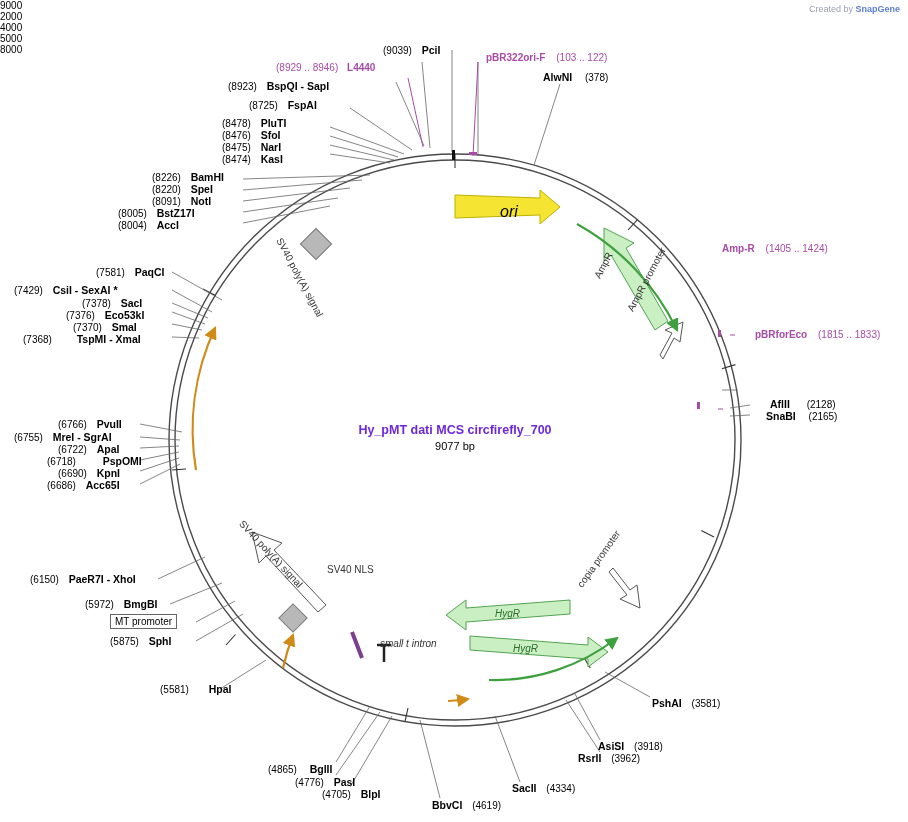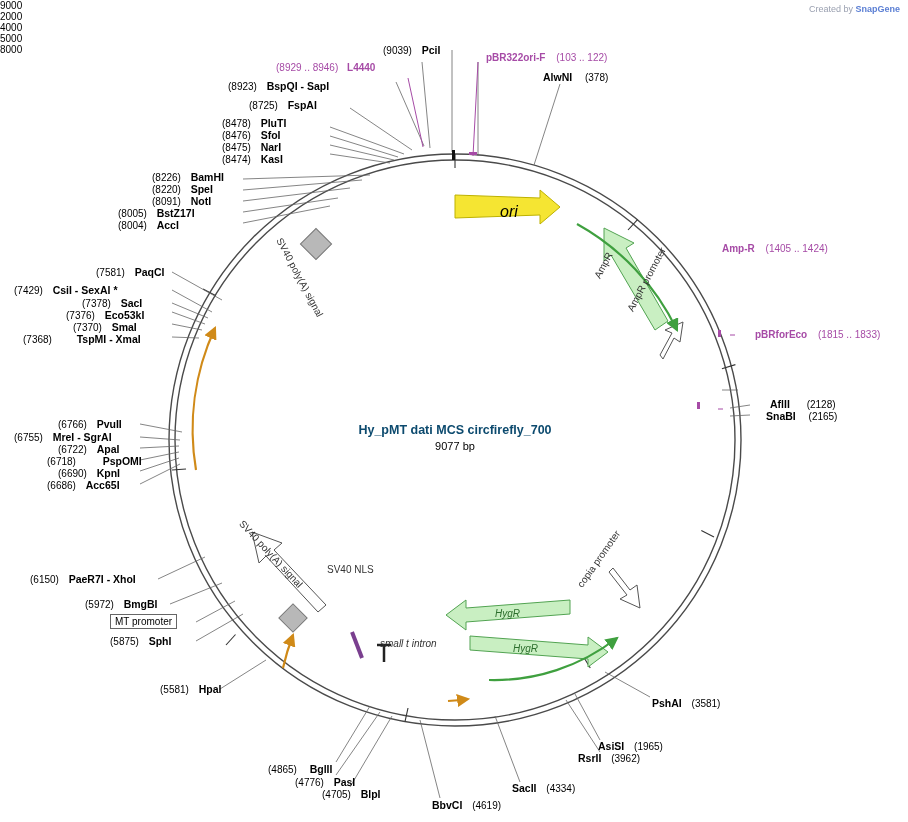--- a/index.html
+++ b/index.html
@@ -10,21 +10,21 @@
     overflow:hidden;
     position:relative;
   }
   #stage{position:absolute;left:0;top:0;width:908px;height:822px;}
   .lbl{position:absolute;white-space:nowrap;font-size:10px;color:#000;}
   .pos{color:#000;font-size:10px;}
   .site{font-weight:bold;font-size:10.5px;}
   .purple{color:#a64ba6;}
   .purple-b{color:#a64ba6;font-weight:bold;}
   .mtbox{border:1px solid #666;padding:1px 4px;background:#fff;font-size:10px;}
-  .center-title{position:absolute;text-align:center;font-size:12.5px;font-weight:bold;color:#0c4a6e;}
+  .center-title{position:absolute;text-align:center;font-size:12.5px;font-weight:bold;color:#6d28d9;}
   .center-sub{position:absolute;text-align:center;font-size:11px;color:#000;}
   .watermark{position:absolute;right:8px;top:4px;font-size:9px;color:#9aa0b0;}
   .watermark b{color:#5b7fd4;font-weight:bold;}
   .tick{font-size:10px;color:#000;}
   svg{position:absolute;left:0;top:0;}
 </style>
 </head>
 <body>
 
 <div id="stage">
@@ -343,21 +343,21 @@
   <div class="lbl" style="left:85px;top:598px;">
     <span class="pos">(5972)</span>
     <span class="site" style="margin-left:7px;">BmgBI</span>
   </div>
   <div class="lbl" style="left:110px;top:635px;">
     <span class="pos">(5875)</span>
     <span class="site" style="margin-left:7px;">SphI</span>
   </div>
   <div class="lbl" style="left:160px;top:683px;">
     <span class="pos">(5581)</span>
-    <span class="site" style="margin-left:7px;">HpaI</span>
+    <span class="site" style="margin-left:17px;">HpaI</span>
   </div>
 
   <div class="lbl" style="left:268px;top:763px;">
     <span class="pos">(4865)</span>
     <span class="site" style="margin-left:10px;">BglII</span>
   </div>
   <div class="lbl" style="left:295px;top:776px;">
     <span class="pos">(4776)</span>
     <span class="site" style="margin-left:7px;">PasI</span>
   </div>
@@ -372,21 +372,21 @@
   <div class="lbl" style="left:512px;top:782px;">
     <span class="site">SacII</span>
     <span class="pos" style="margin-left:7px;">(4334)</span>
   </div>
   <div class="lbl" style="left:578px;top:752px;">
     <span class="site">RsrII</span>
     <span class="pos" style="margin-left:7px;">(3962)</span>
   </div>
   <div class="lbl" style="left:598px;top:740px;">
     <span class="site">AsiSI</span>
-    <span class="pos" style="margin-left:7px;">(1965)</span>
+    <span class="pos" style="margin-left:7px;">(3918)</span>
   </div>
   <div class="lbl" style="left:652px;top:697px;">
     <span class="site">PshAI</span>
     <span class="pos" style="margin-left:7px;">(3581)</span>
   </div>
 
   <div class="lbl" style="left:543px;top:71px;">
     <span class="site">AlwNI</span>
     <span class="pos" style="margin-left:10px;">(378)</span>
   </div>

